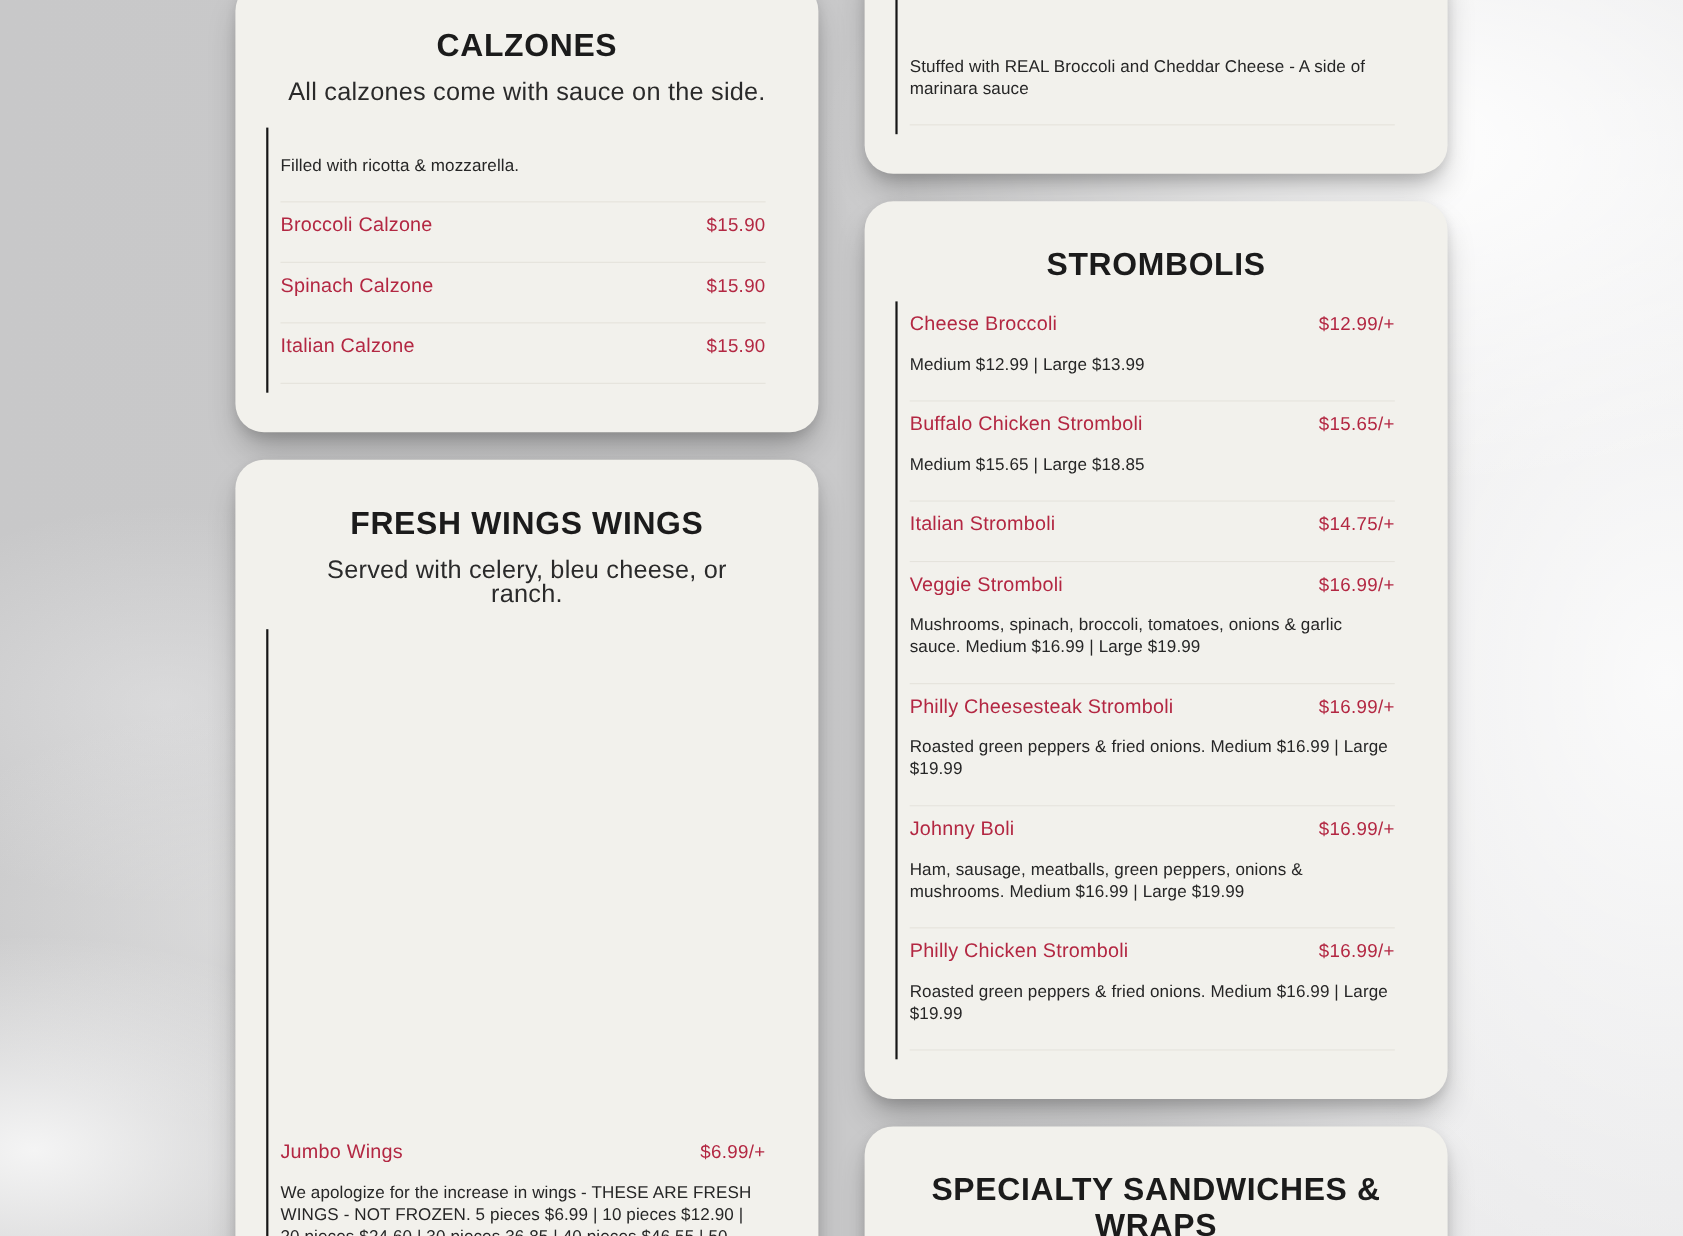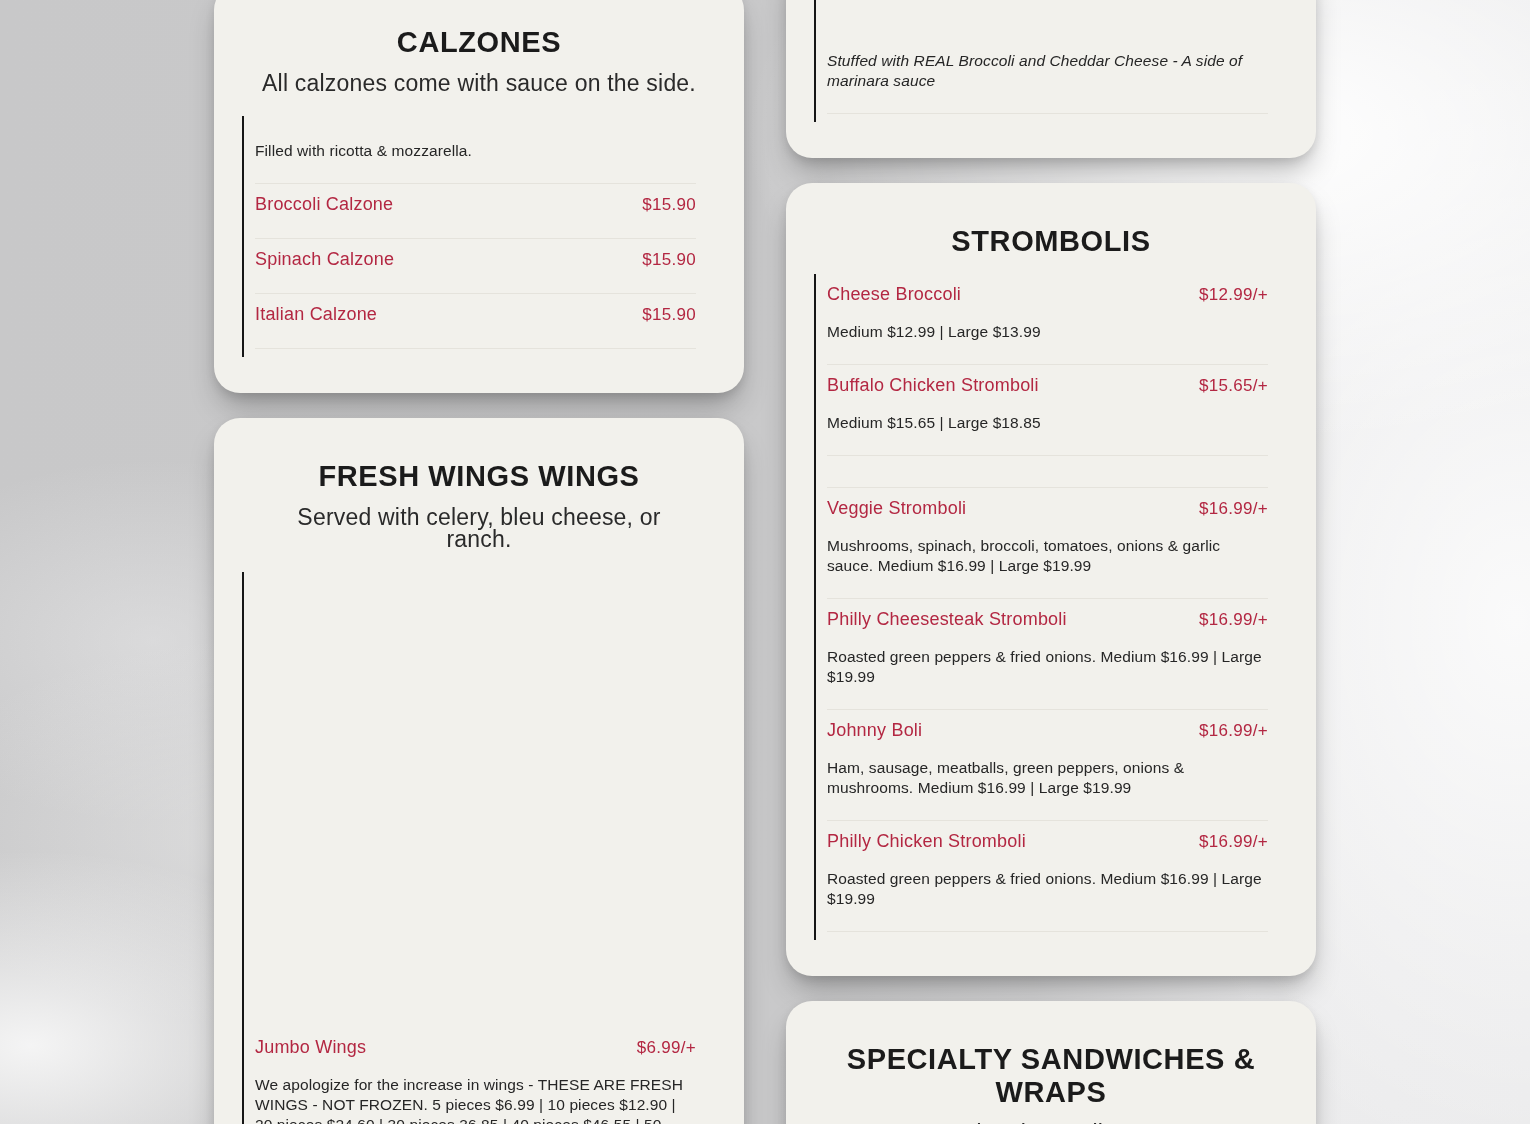--- a/index.html
+++ b/index.html
@@ -109,21 +109,21 @@
         </div>
       </section>
 
     </div>
 
     <div class="col col-right">
 
       <section class="card">
         <div class="items partial-pad" style="margin-top:0;">
           <article class="item">
-            <p class="item-desc" style="margin-top:0;font-style:italic;">Stuffed with REAL Broccoli and Cheddar Cheese - A side of marinara sauce</p>
+            <p class="item-desc" style="margin-top:0;">Stuffed with REAL Broccoli and Cheddar Cheese - A side of marinara sauce</p>
           </article>
         </div>
       </section>
 
       <section class="card">
         <h2 class="card-title">STROMBOLIS</h2>
         <div class="items">
           <article class="item">
             <div class="item-head">
               <span class="item-name">Cheese Broccoli</span>
@@ -132,20 +132,24 @@
             <p class="item-desc">Medium $12.99 | Large $13.99</p>
           </article>
           <article class="item">
             <div class="item-head">
               <span class="item-name">Buffalo Chicken Stromboli</span>
               <span class="item-price">$15.65/+</span>
             </div>
             <p class="item-desc">Medium $15.65 | Large $18.85</p>
           </article>
           <article class="item">
+            <div class="item-head">
+              <span class="item-name">Italian Stromboli</span>
+              <span class="item-price">$14.75/+</span>
+            </div>
           </article>
           <article class="item">
             <div class="item-head">
               <span class="item-name">Veggie Stromboli</span>
               <span class="item-price">$16.99/+</span>
             </div>
             <p class="item-desc">Mushrooms, spinach, broccoli, tomatoes, onions &amp; garlic sauce. Medium $16.99 | Large $19.99</p>
           </article>
           <article class="item">
             <div class="item-head">

